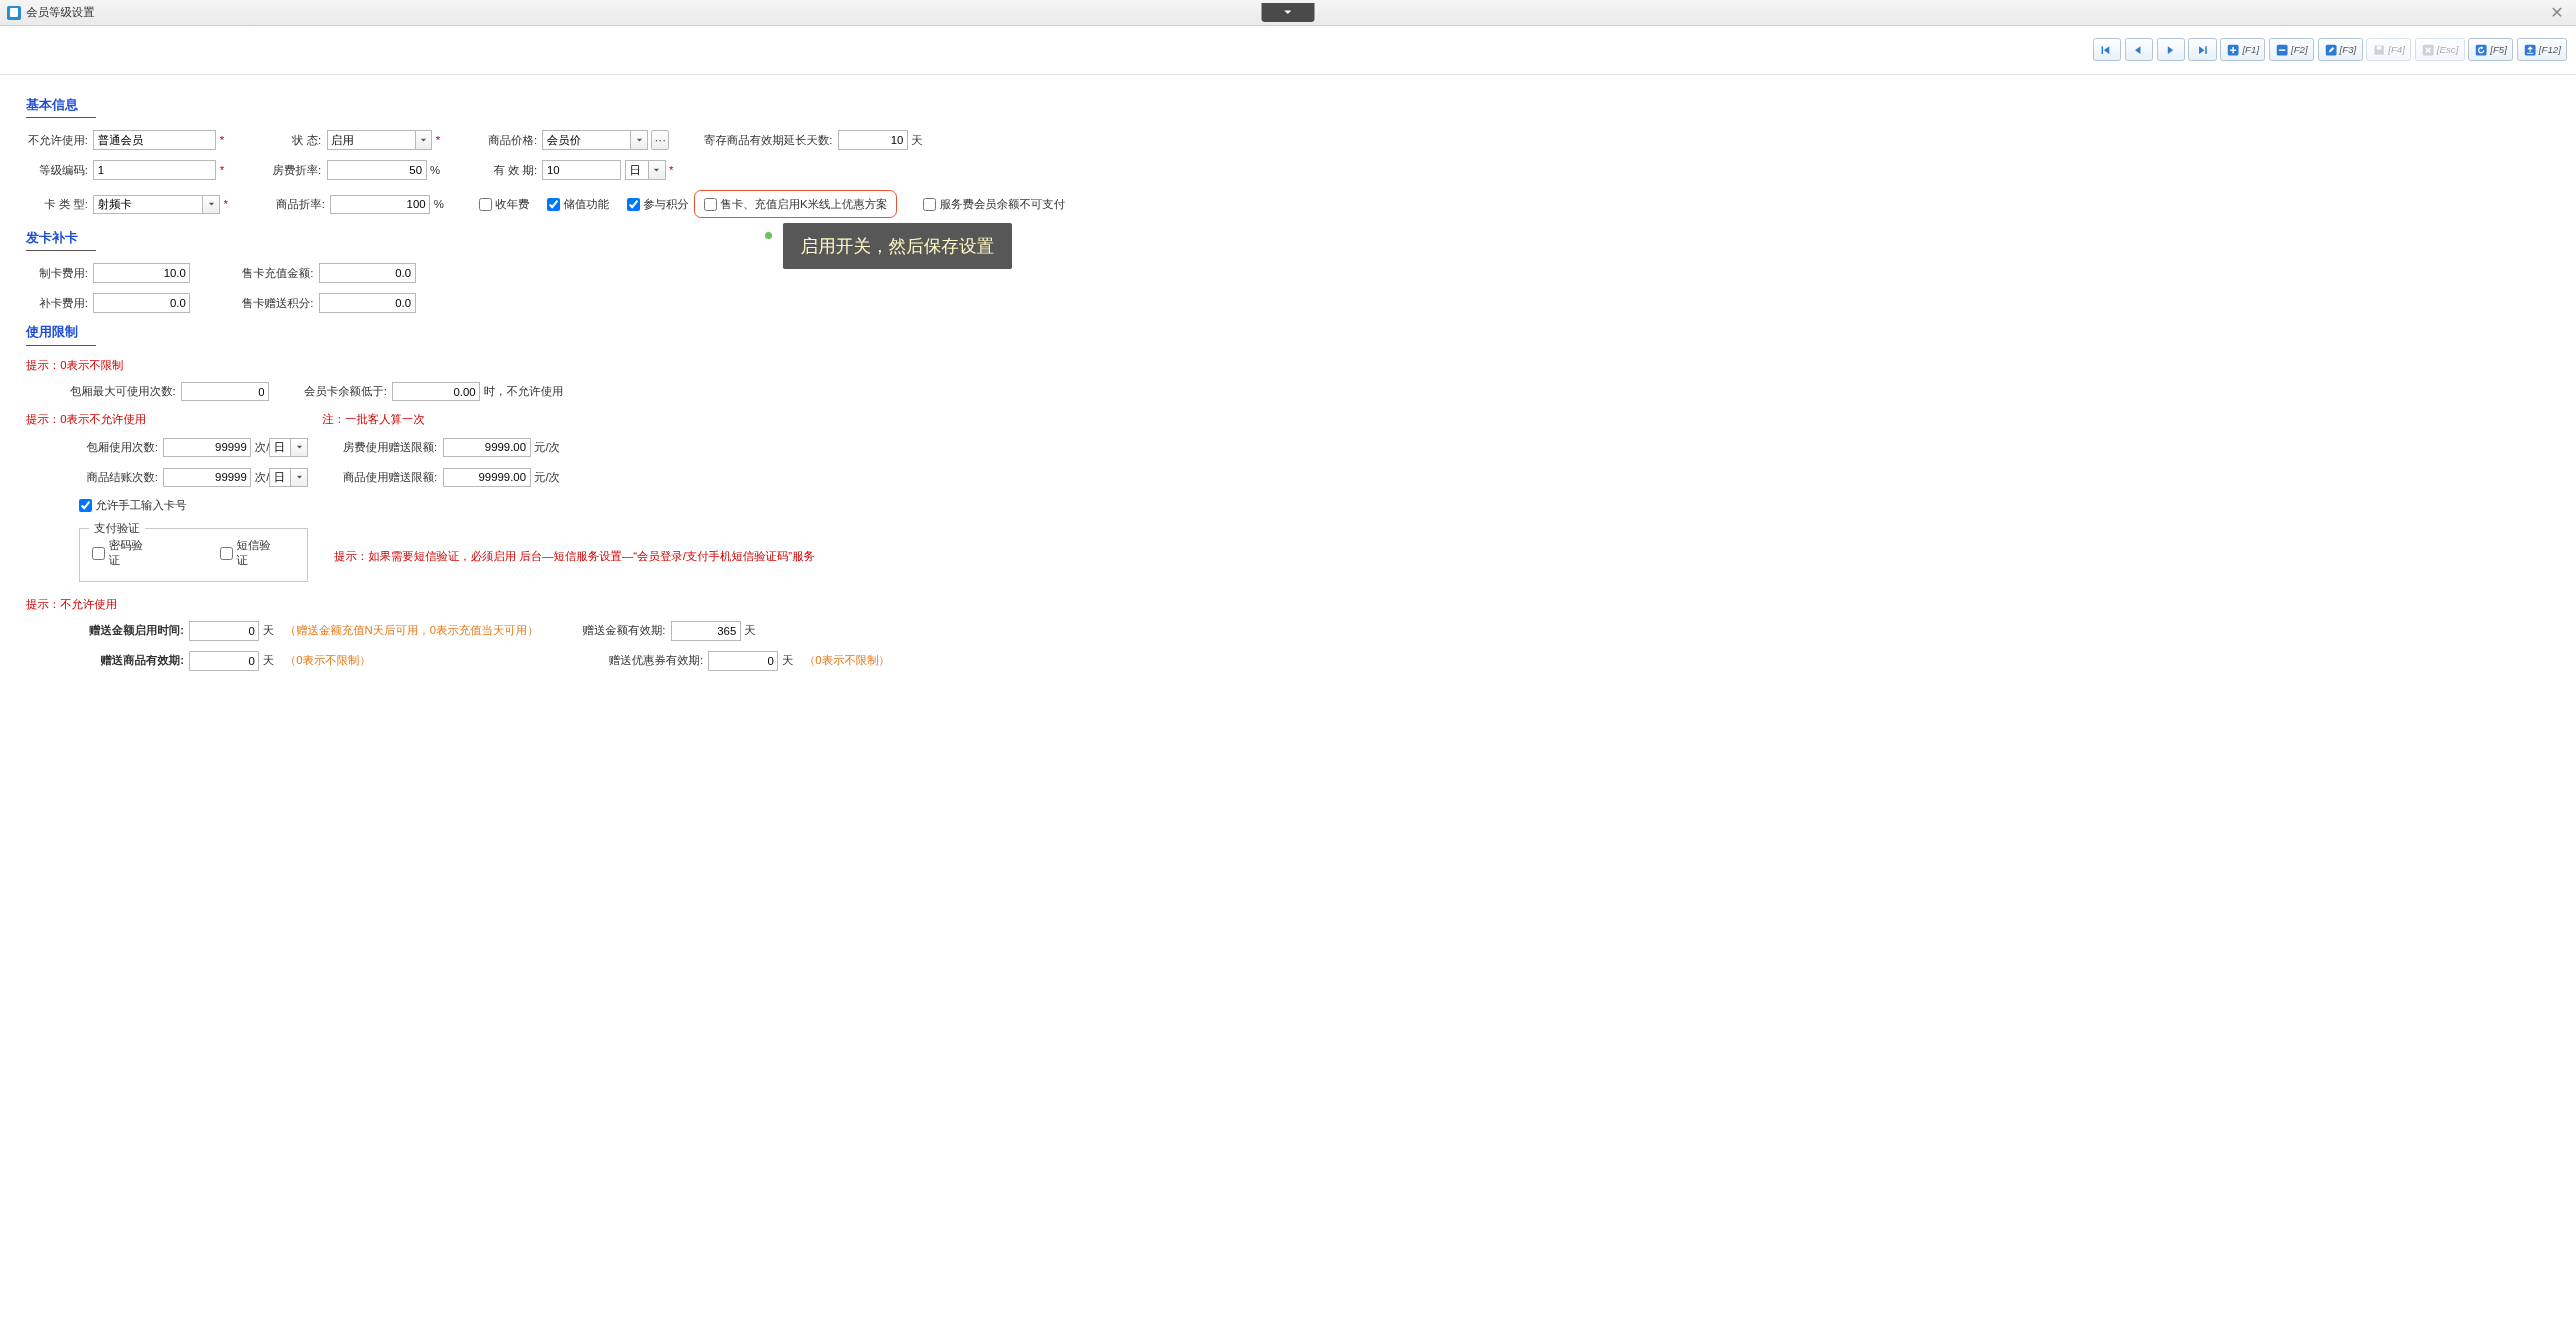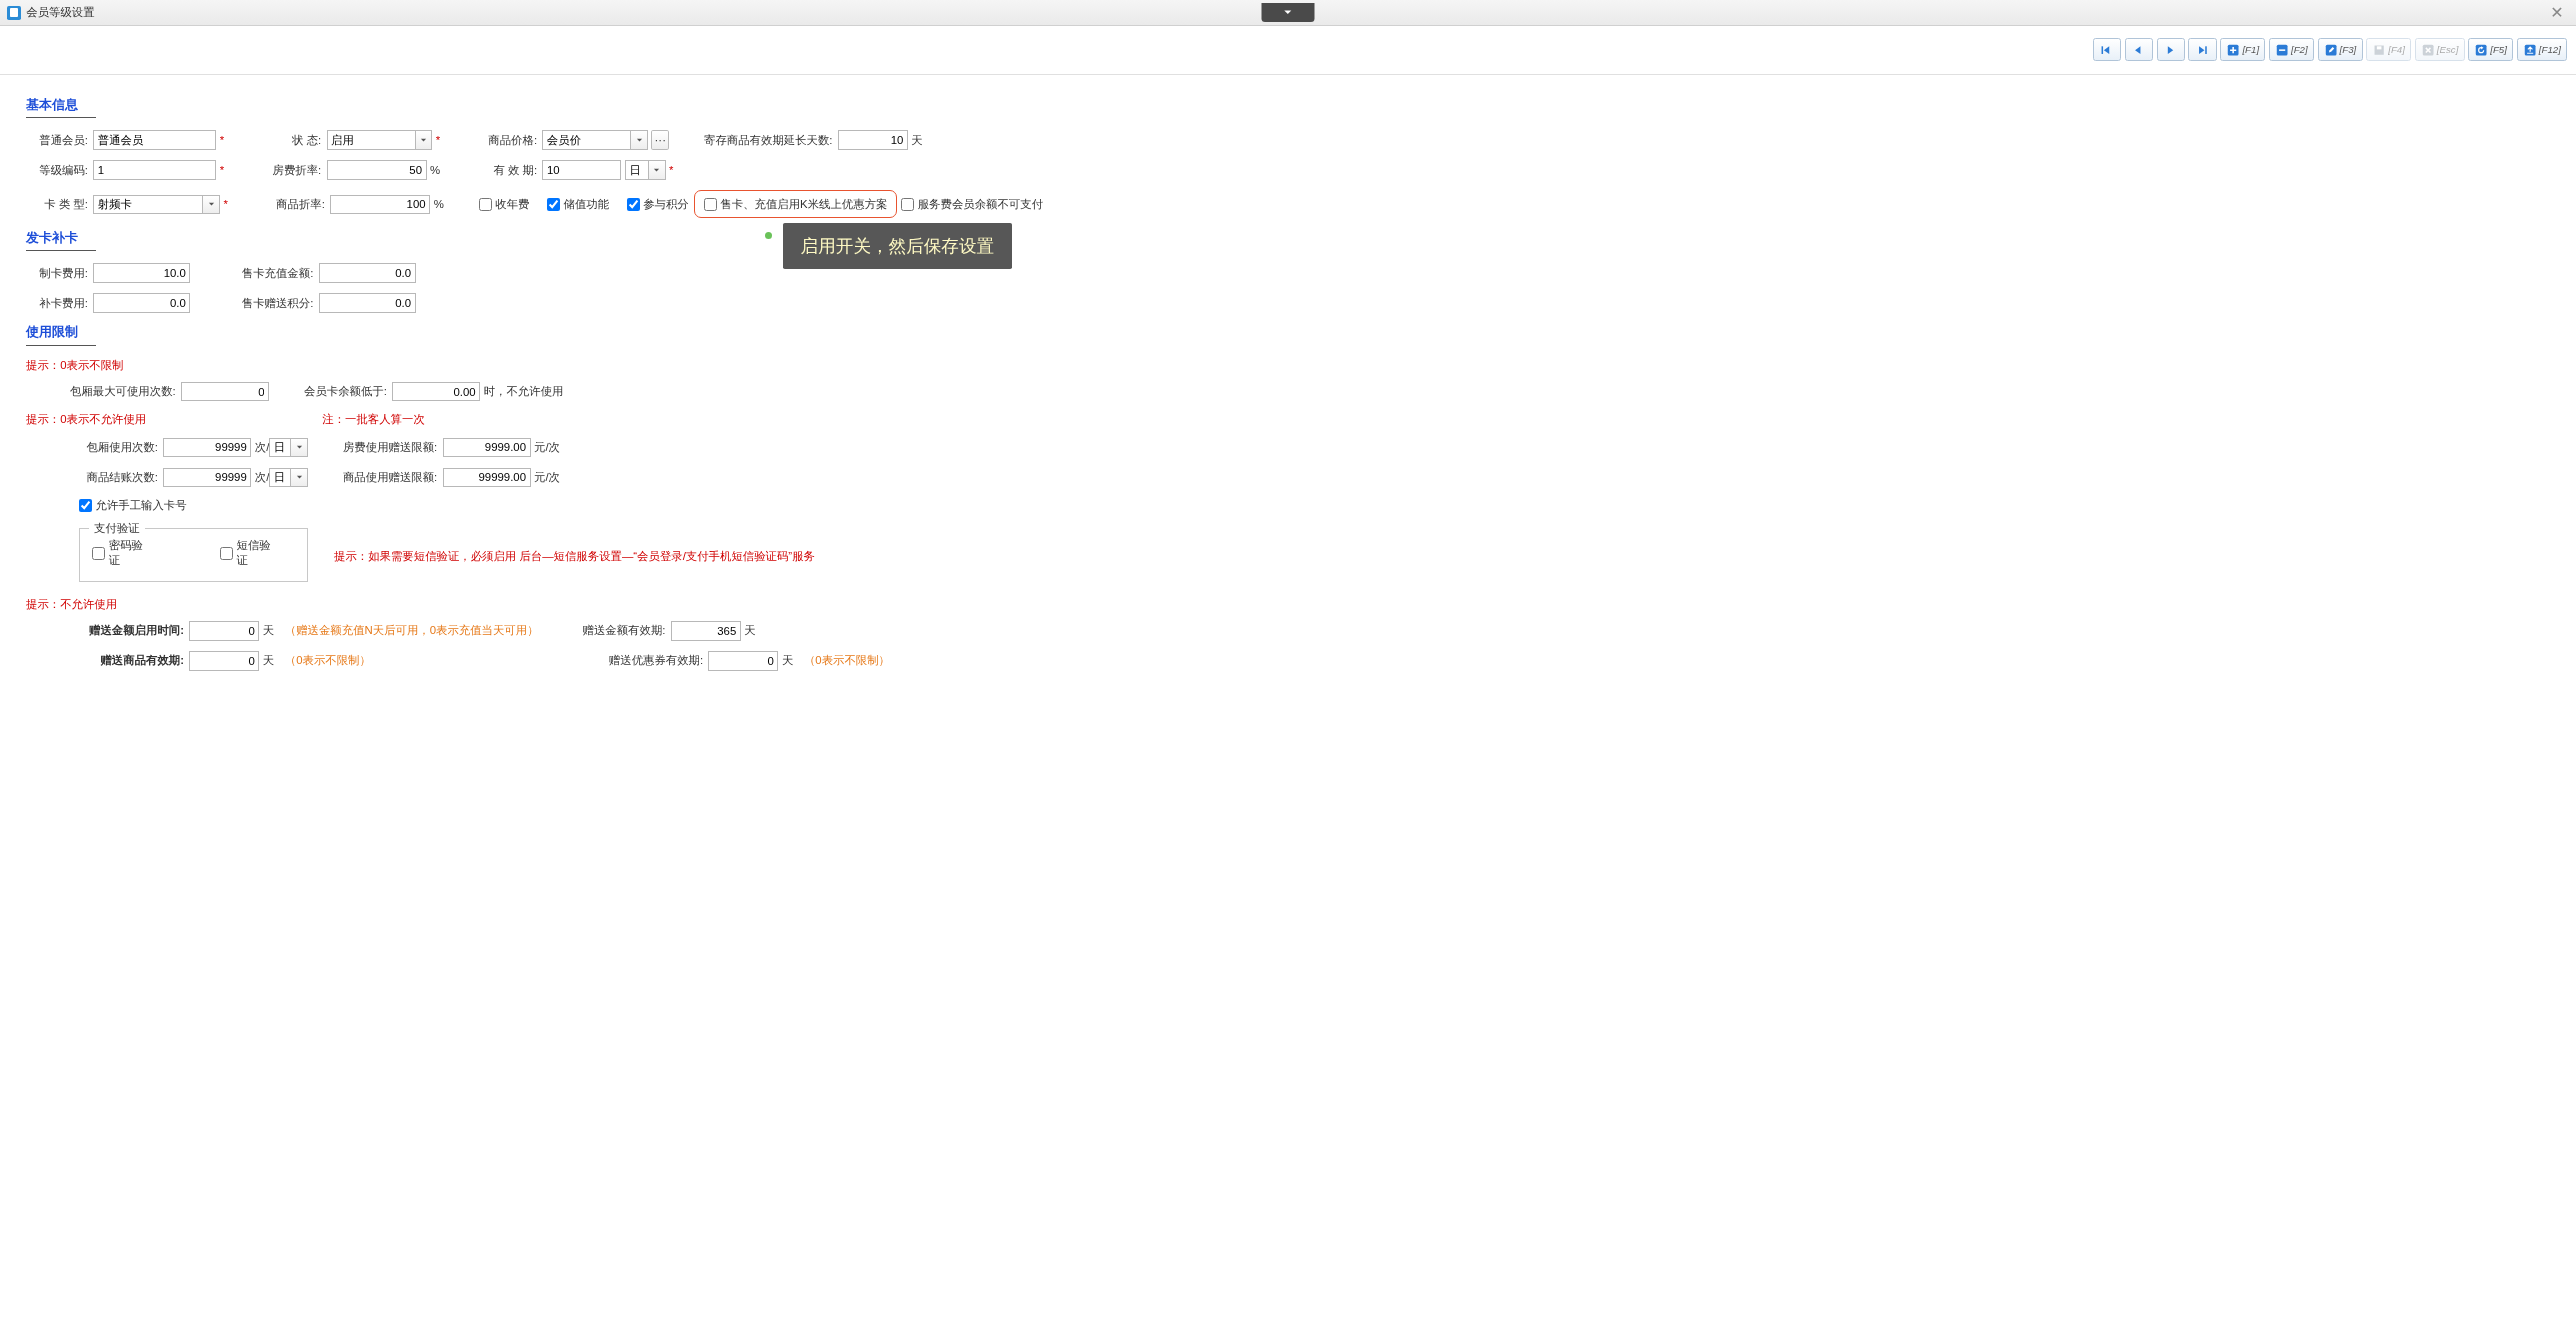--- a/index.html
+++ b/index.html
@@ -32,21 +32,21 @@
 input[type=text] { height: 19.4px; border: 0.9px solid #b8b8b8; padding: 0 3.5px; font-size: 11.4px; background: #fff; }
 input[type=text].num { text-align: right; }
 .select { display: flex; }
 .select input { border-right: none; }
 .select .arrow, .combo-btn { width: 17.6px; height: 19.4px; border: 0.9px solid #b8b8b8; background: linear-gradient(#fff,#eee); display: flex; align-items: center; justify-content: center; cursor: pointer; }
 .combo-btn { margin-left: 3.5px; border-radius: 1.8px; }
 .suffix { margin-left: 3.5px; }
 .chk { display: flex; align-items: center; margin-right: 17.6px; }
 .chk input { margin-right: 3.5px; }
 
-.highlight-box { border: 1.8px solid #e8532f; border-radius: 7px; padding: 5.3px 8.8px; display: flex; align-items: center; margin-right: 4px; }
+.highlight-box { border: 1.8px solid #e8532f; border-radius: 7px; padding: 5.3px 8.8px; display: flex; align-items: center; margin-right: 26px; }
 .callout-wrap { position: relative; display: inline-block; }
 .callout-dot { position: absolute; left: -17.6px; top: 8.8px; width: 7px; height: 7px; border-radius: 50%; background: #6ac259; }
 .callout { background: #575757; color: #fef9c3; font-size: 17.6px; padding: 10.6px 17.6px; border-radius: 1.8px; white-space: nowrap; }
 
 .hint { color: #d00000; margin: 7px 0 8.8px 0; }
 .hint-inline { color: #d00000; margin-left: 10.6px; }
 .hint-orange { color: #e67817; margin-left: 10.6px; }
 
 .fieldset { border: 0.9px solid #c8c8c8; padding: 8.8px 12.3px 12.3px; margin: 5.3px 0 8.8px 53px; width: 229px; position: relative; }
 .fieldset .legend { position: absolute; top: -8.8px; left: 8.8px; background: #fff; padding: 0 5.3px; color: #333; }
@@ -165,21 +165,21 @@
       </div>
   </div>
 </div>
 
 <div class="content">
 
   <div class="section-title">基本信息</div>
 
   <div class="row">
     <div class="field">
-        <label class="w1">普通会员:</label>
+        <label class="w1">不允许使用:</label>
         <input type="text" style="width: 123px;" value="普通会员">
         <span class="required">*</span>
       </div>
     <div class="field">
         <label class="w1">状   态:</label>
         <div class="select">
           <input type="text" style="width: 88px;" value="启用">
           <div class="arrow">
             <svg width="7" height="7" viewBox="0 0 8 8">
               <path d="M1 2l3 3 3-3z" fill="#555"></path>

